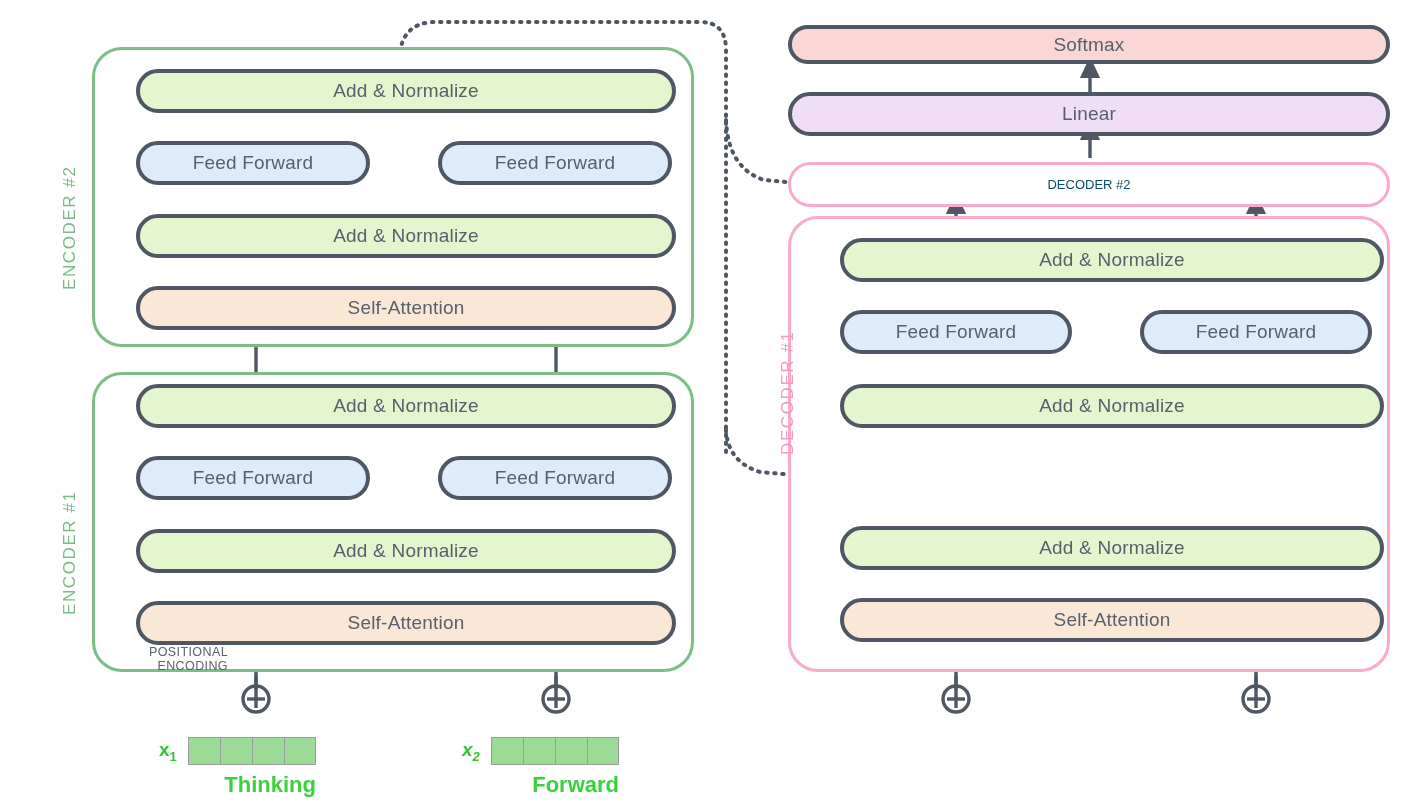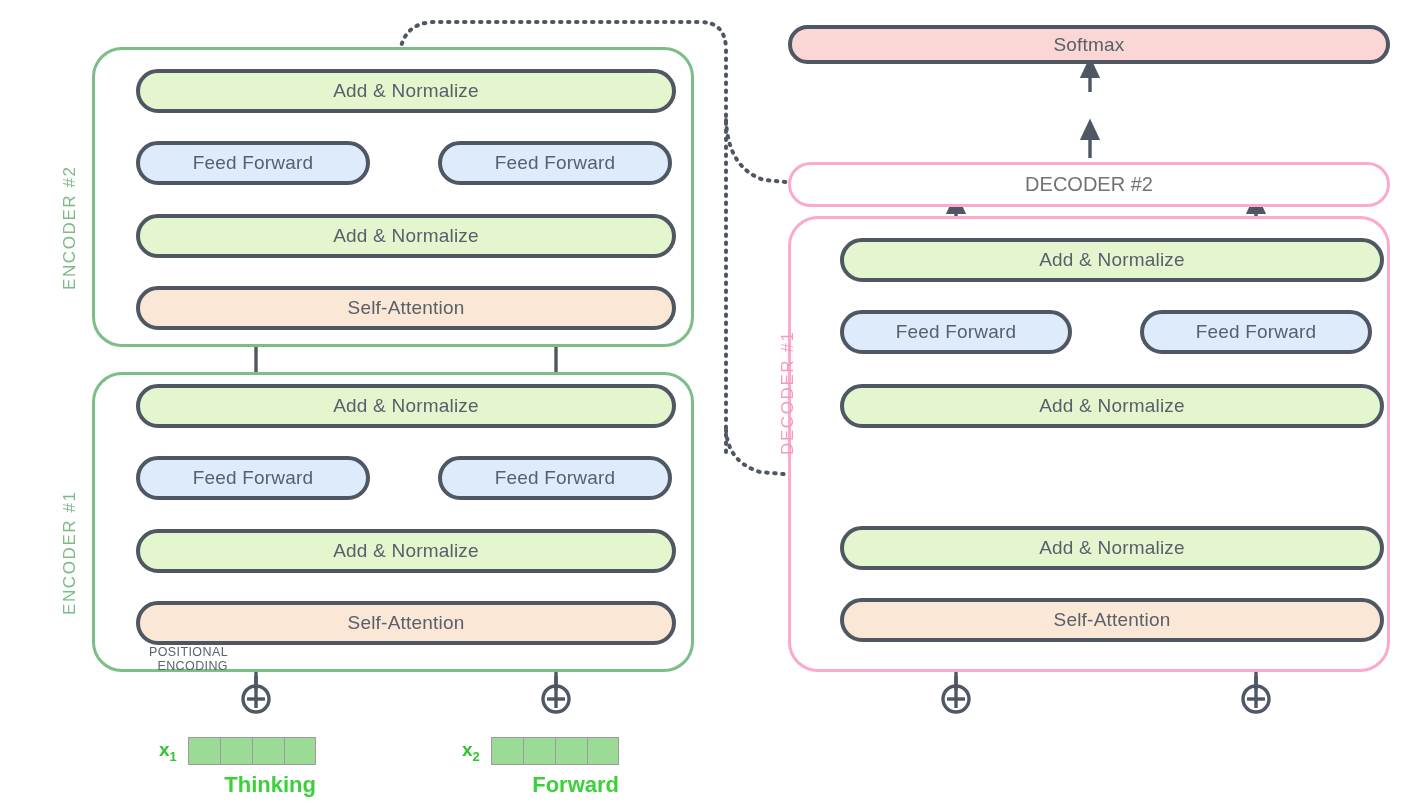--- a/index.html
+++ b/index.html
@@ -27,21 +27,21 @@
   
   .frame{
     position:absolute;box-sizing:border-box;border-radius:30px;z-index:1;background:#fff;
   }
   .frame.enc{border:3.5px solid #7dbd86;}
   .frame.dec{border:3.5px solid #fba9cd;}
 
   .declabelbox{
     position:absolute;box-sizing:border-box;border:3.5px solid #fba9cd;border-radius:26px;
     background:#ffffff;display:flex;align-items:center;justify-content:center;
-    color:#737373;font-size:20px;z-index:3;
+    color:#0c4a6e;font-size:13px;z-index:3;
   }
 
   
   .vlabel{
     position:absolute;transform-origin:0 0;
     transform:rotate(-90deg);
     white-space:nowrap;font-size:17px;letter-spacing:1.6px;z-index:4;
   }
   .vlabel.enc{color:#7cbb86;}
   .vlabel.dec{color:#f39ac2;}
@@ -195,39 +195,40 @@
   <div class="frame dec" style="left:788px;top:216px;width:602px;height:456px;"></div>
   <div class="vlabel dec" style="left:778px;top:455px;">DECODER #1</div>
 
   <div class="pill orange" style="left:840px;top:598px;width:544px;height:44px;">Self-Attention</div>
   <div class="pill green" style="left:840px;top:526px;width:544px;height:44px;">Add &amp; Normalize</div>
   <div class="pill green" style="left:840px;top:384px;width:544px;height:44px;">Add &amp; Normalize</div>
   <div class="pill blue" style="left:840px;top:310px;width:232px;height:44px;">Feed Forward</div>
   <div class="pill blue" style="left:1140px;top:310px;width:232px;height:44px;">Feed Forward</div>
   <div class="pill green" style="left:840px;top:238px;width:544px;height:44px;">Add &amp; Normalize</div>
 
+  <div class="pill linear" style="left:788px;top:92px;width:602px;height:44px;">Linear</div>
   <div class="pill softmax" style="left:788px;top:25px;width:602px;height:39px;">Softmax</div>
 
   <div class="poslabel" style="left:132px;top:645px;width:96px;">
     <span>POSITIONAL</span><br>
     <span>ENCODING</span>
   </div>
 
   <div class="xlabel" style="left:159px;top:739px;">
     <span>x</span><sub>1</sub>
   </div>
   <div class="vec" style="left:188px;top:737px;">
     <i></i>
       <i></i>
       <i></i>
       <i></i>
   </div>
   <div class="wordlabel" style="left:188px;top:772px;width:128px;">Thinking</div>
 
-  <div class="xlabel" style="left:462px;top:739px;">
+  <div class="xlabel" style="left:462px;top:739px;font-style:italic;">
     <span>x</span><sub>2</sub>
   </div>
   <div class="vec" style="left:491px;top:737px;">
     <i></i>
       <i></i>
       <i></i>
       <i></i>
   </div>
   <div class="wordlabel" style="left:491px;top:772px;width:128px;">Forward</div>
 

